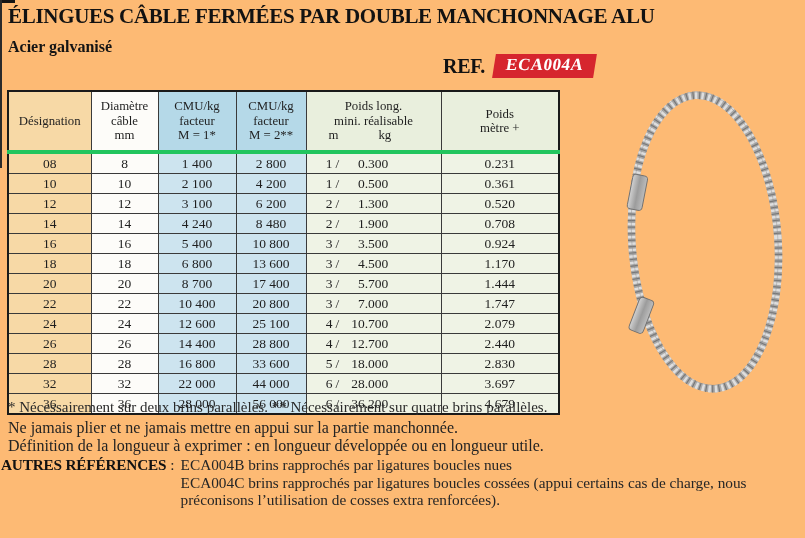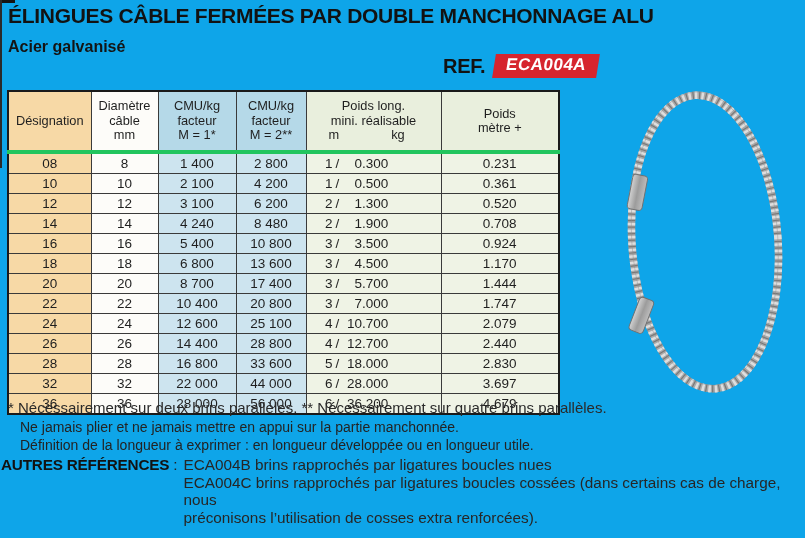--- a/index.html
+++ b/index.html
@@ -1,19 +1,19 @@
 <!DOCTYPE html>
 <html><head>
 <meta charset="utf-8">
 <style>
   html,body{margin:0;padding:0;background:#e8e8e8;}
   .page{
     position:relative;width:805px;height:538px;margin:0 auto;
-    background:#0ea5e9;overflow:hidden;
-    font-family:Liberation Sans, sans-serif;color:#1f1f1f;
+    background:#fdba74;overflow:hidden;
+    font-family:Liberation Serif, serif;color:#1f1f1f;
   }
   .artifact-top{position:absolute;left:0;top:0;width:15px;height:3px;background:#141414;}
   .artifact-left{position:absolute;left:0;top:0;width:2px;height:168px;background:#2a2a2a;}
 
   .title{position:absolute;left:8px;top:4px;font-size:21px;font-weight:bold;
     letter-spacing:-0.3px;color:#121212;white-space:nowrap;}
   .subtitle{position:absolute;left:8px;top:38px;font-size:16px;font-weight:bold;color:#141414;}
   .intro{position:absolute;left:8px;top:44px;font-size:15.5px;line-height:17.5px;color:#262626;}
 
   .ref-row{position:absolute;left:443px;top:54px;display:flex;align-items:center;}
@@ -29,29 +29,29 @@
     border-bottom:4px solid #22c55e;}
   table.spec tbody td{height:19px;font-size:13.5px;line-height:19px;}
   .col-des{background:#f7d9a6;margin-left:28px;}
   .col-dia{background:#fdfcf9;}
   .col-cmu-h{background:#b5d9e8;}
   .col-cmu{background:#cde4ef;margin-top:36px;}
   .col-poids-h{background:#e9efdd;}
   .col-poids{background:#eff3e5;}
   .units-row{display:flex;font-size:12.8px;line-height:14.5px;}
   .unit-m{margin-left:22px;}
-  .unit-kg{margin-left:52px;}
+  .unit-kg{margin-left:40px;}
   td.c-poids{text-align:left;}
   .pwrap{display:flex;align-items:center;padding-left:8px;}
   .pm{display:inline-block;width:18px;text-align:right;}
   .psl{display:inline-block;margin:0 3px 0 3px;}
   .pkg{display:inline-block;width:46px;text-align:right;}
 
   .footnote{position:absolute;left:8px;top:399px;font-size:15px;color:#2a2a2a;}
-  .warnings{position:absolute;left:20px;top:419px;font-size:14px;line-height:17.5px;color:#232323;}
+  .warnings{position:absolute;left:8px;top:419px;font-size:16px;line-height:17.5px;color:#232323;}
   .other-refs{position:absolute;left:1px;top:456px;display:flex;font-size:15.3px;line-height:17.5px;}
   .other-label{font-weight:bold;color:#121212;white-space:nowrap;letter-spacing:-0.2px;}
   .other-sep{margin:0 6px 0 4px;}
   .other-lines{color:#262626;}
 
   .cable-art{position:absolute;left:598px;top:80px;}
 </style>
 </head>
 <body>
 
@@ -324,18 +324,18 @@
   <div class="warnings">
     <div>Ne jamais plier et ne jamais mettre en appui sur la partie manchonnée.</div>
     <div>Définition de la longueur à exprimer : en longueur développée ou en longueur utile.</div>
   </div>
 
   <div class="other-refs">
     <span class="other-label">AUTRES RÉFÉRENCES</span>
     <span class="other-sep">:</span>
     <span class="other-lines">
       <div>ECA004B brins rapprochés par ligatures boucles nues</div>
-      <div>ECA004C brins rapprochés par ligatures boucles cossées (dans certains cas de charge, nous</div>
+      <div>ECA004C brins rapprochés par ligatures boucles cossées (appui certains cas de charge, nous</div>
       <div>préconisons l’utilisation de cosses extra renforcées).</div>
     </span>
   </div>
 
 </div>
 
 </body></html>

